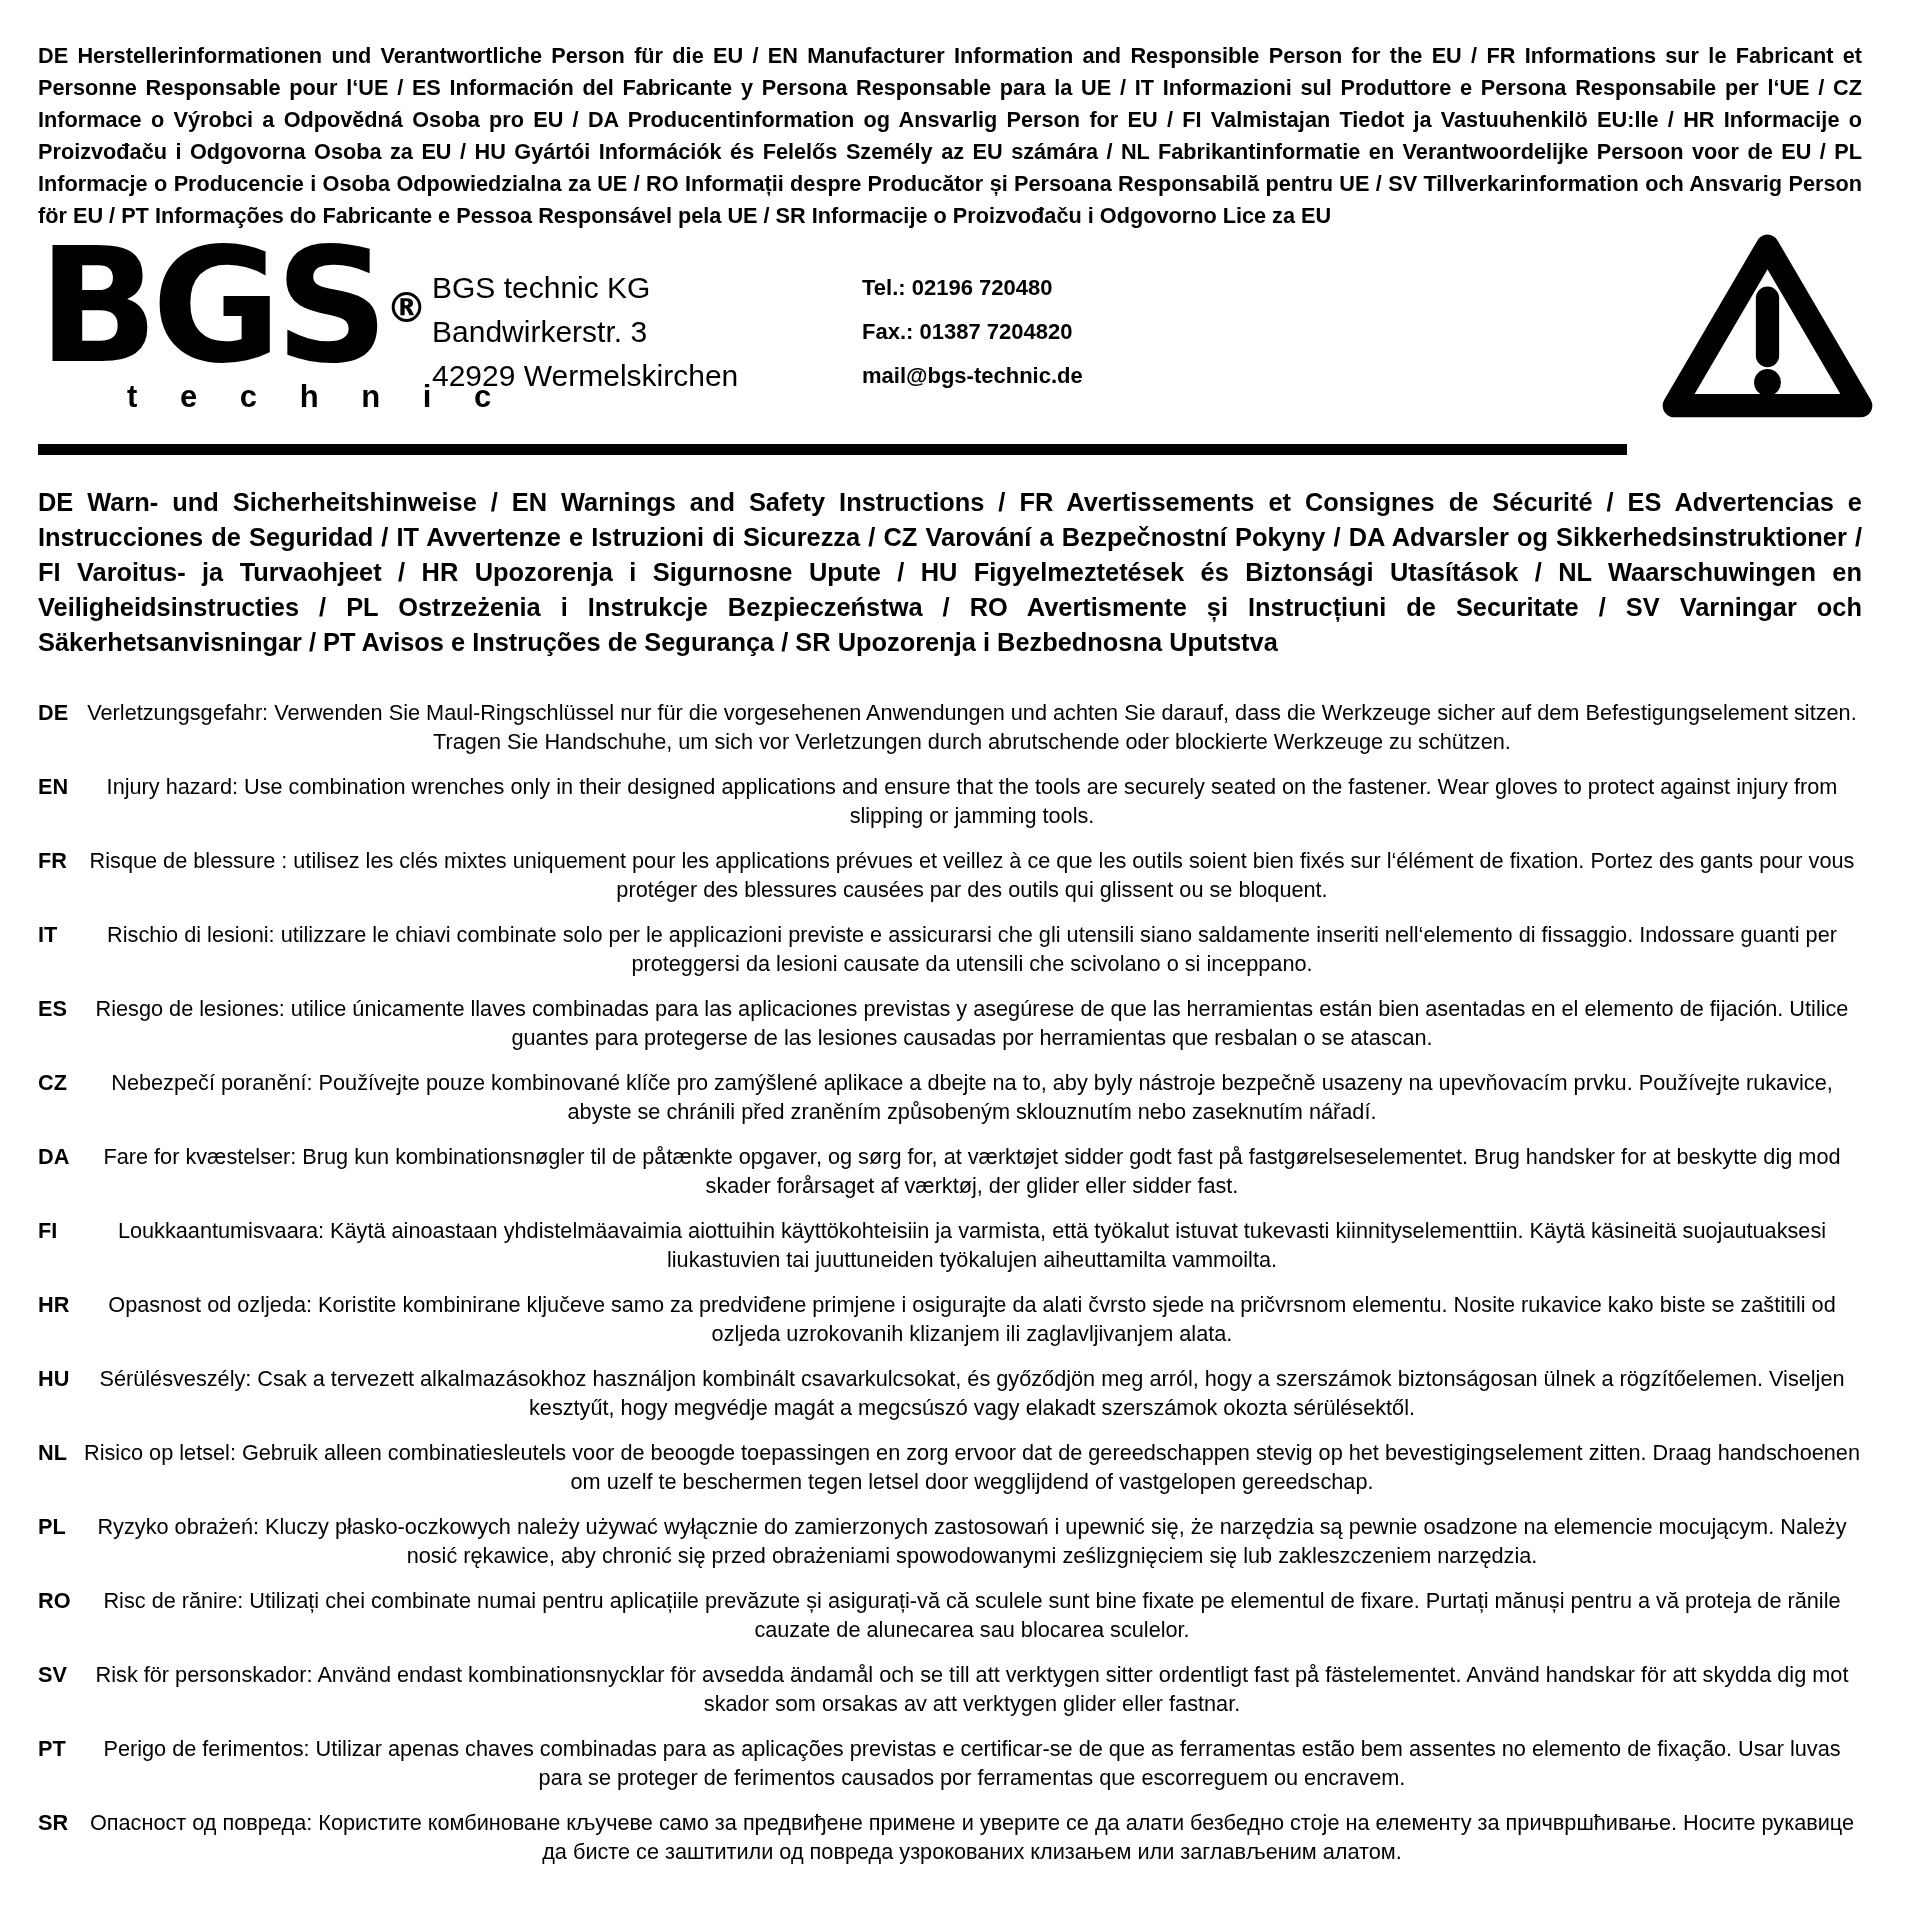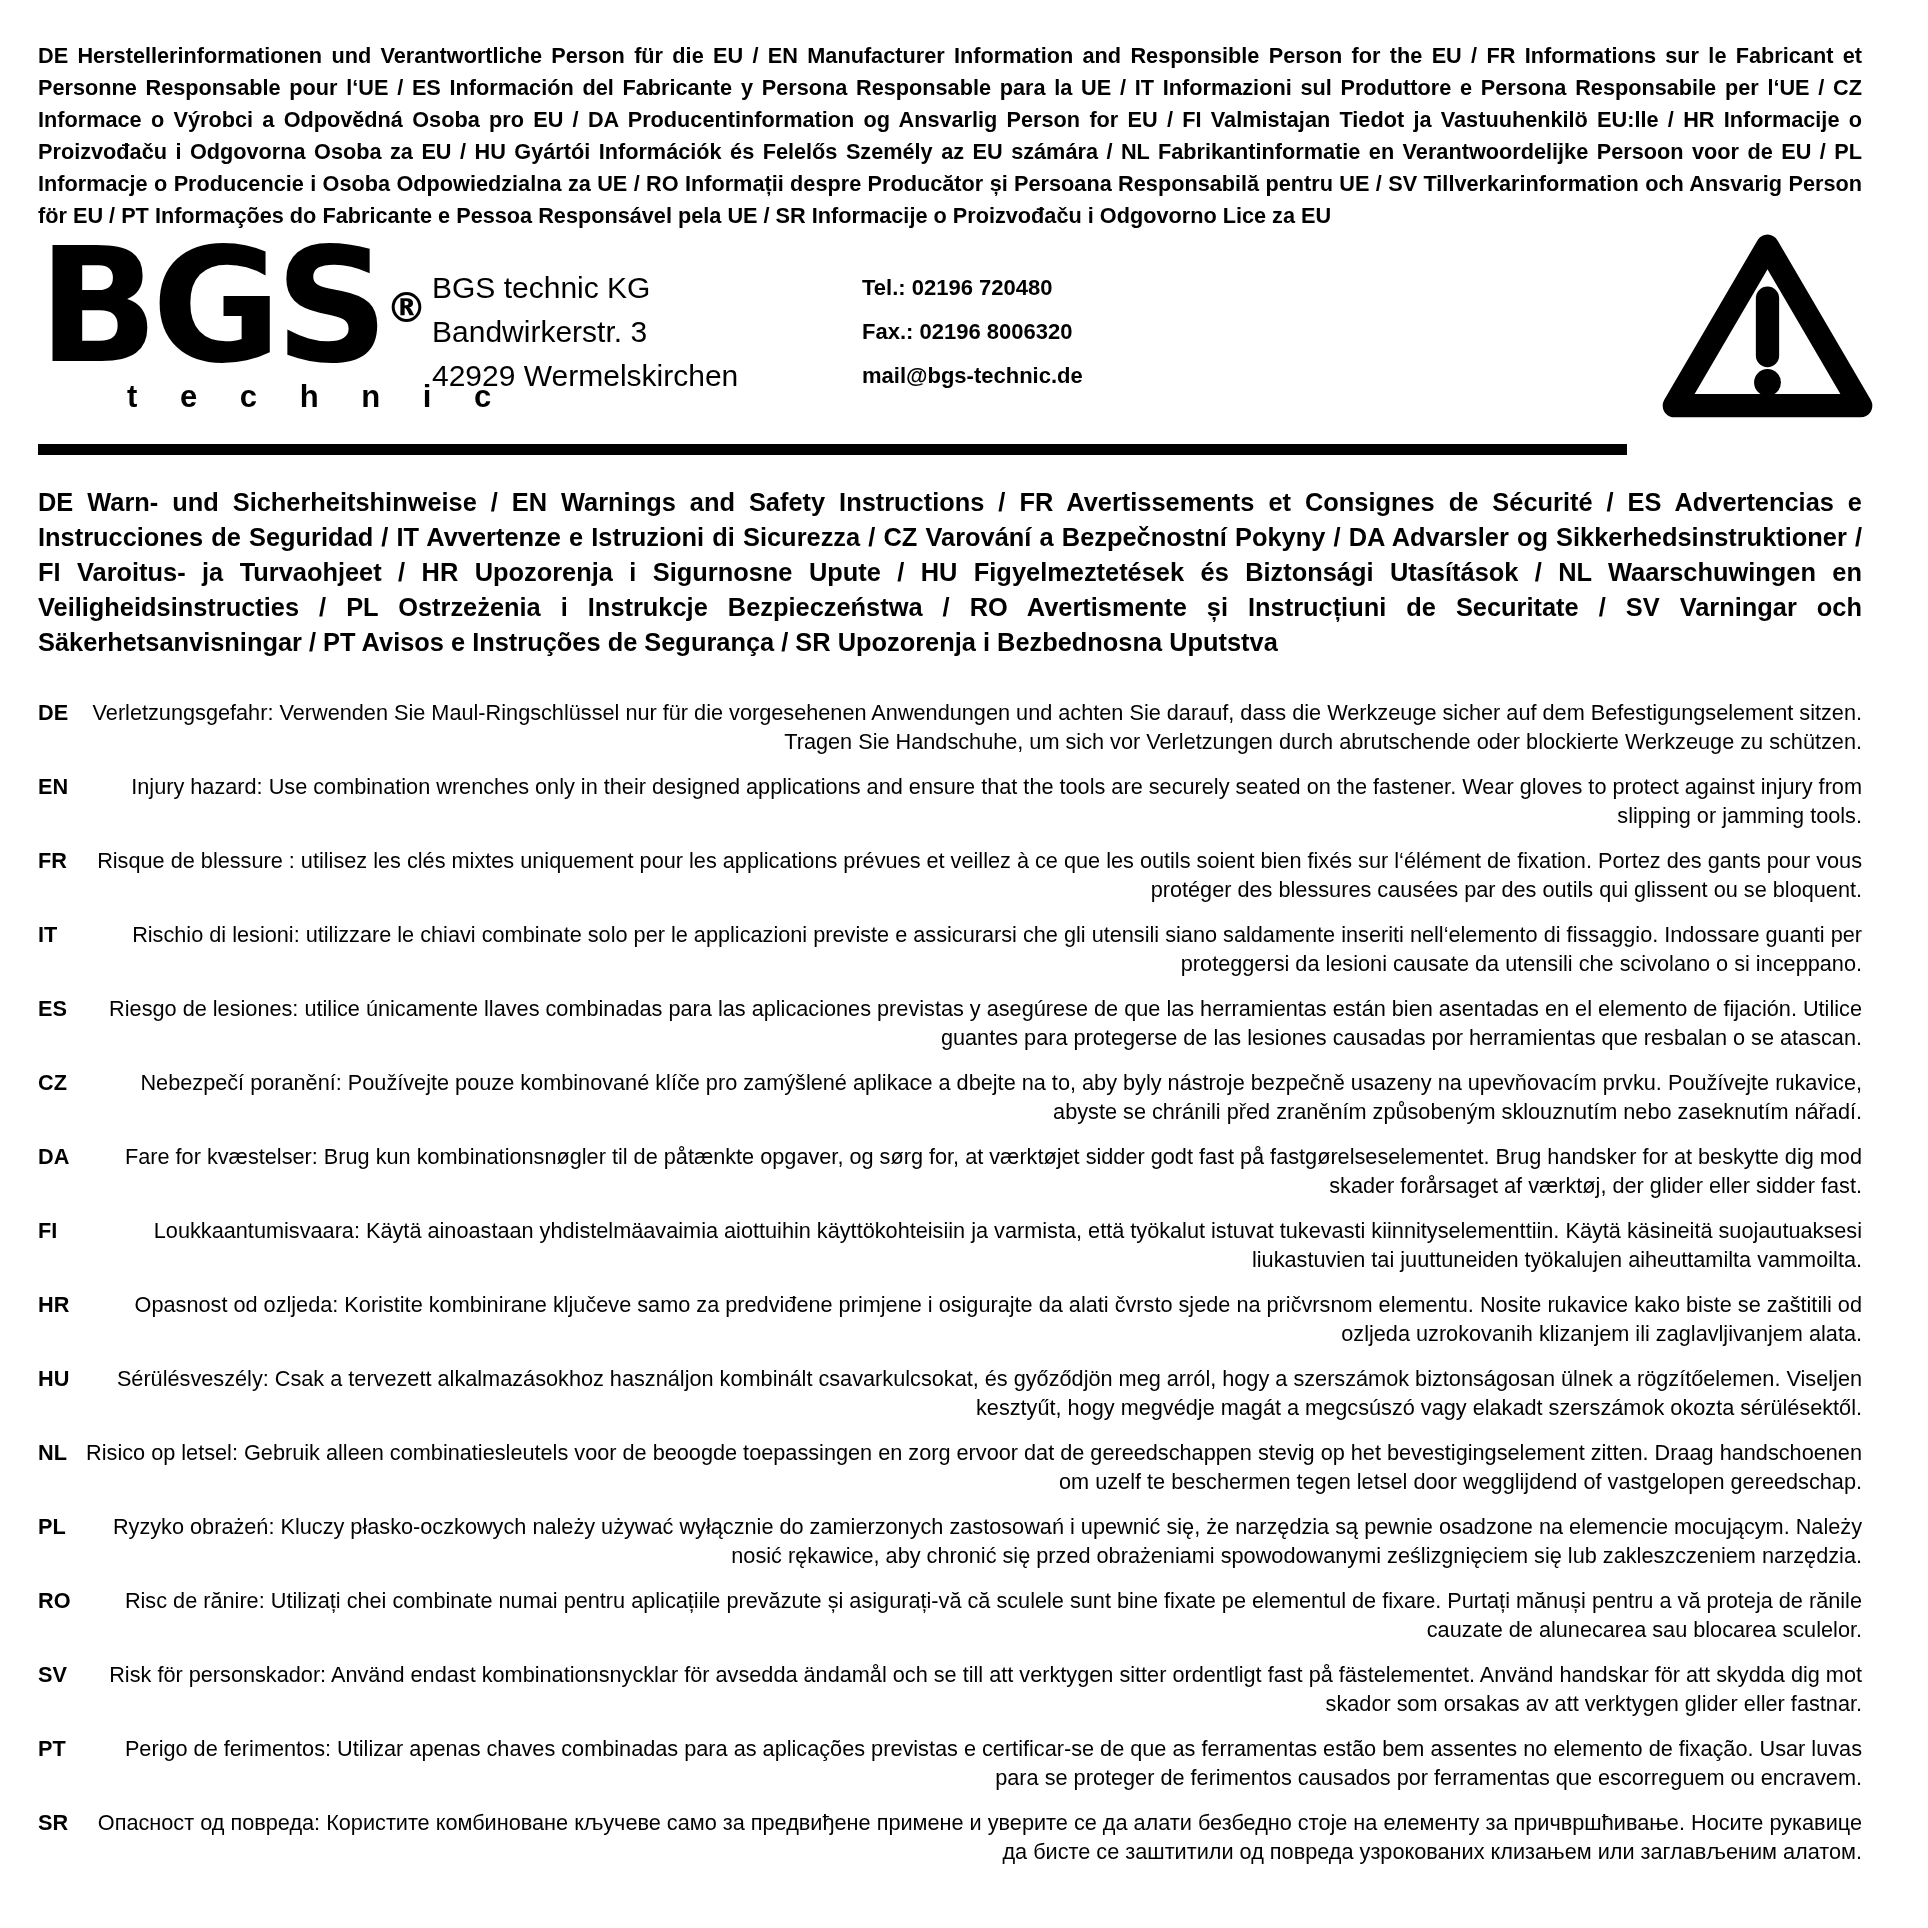--- a/index.html
+++ b/index.html
@@ -48,21 +48,21 @@
     margin:30px 0 0 0;
     font-weight:bold;
     font-size:25.4px;
     line-height:35px;
     text-align:justify;
   }
 
   .warnings { margin-top:38px; }
   .w-item { display:flex; margin-bottom:16px; }
   .w-code { flex:0 0 44px; font-weight:bold; font-size:21.7px; line-height:29px; }
-  .w-text { margin:0; flex:1; font-size:21.7px; line-height:29px; text-align:right; }
+  .w-text { margin:0; flex:1; font-size:21.7px; line-height:29px; text-align:center; }
 </style>
 </head>
 <body>
 
 <div class="page">
 
   <p class="top-header">DE Herstellerinformationen und Verantwortliche Person für die EU  /  EN Manufacturer Information and Responsible Person for the EU  /  FR Informations sur le Fabricant et Personne Responsable pour l‘UE  /  ES Información del Fabricante y Persona Responsable para la UE  /  IT Informazioni sul Produttore e Persona Responsabile per l‘UE  /  CZ Informace o Výrobci a Odpovědná Osoba pro EU  /  DA Producentinformation og Ansvarlig Person for EU  /  FI Valmistajan Tiedot ja Vastuuhenkilö EU:lle  /  HR Informacije o Proizvođaču i Odgovorna Osoba za EU  /  HU Gyártói Információk és Felelős Személy az EU számára  /  NL Fabrikantinformatie en Verantwoordelijke Persoon voor de EU  /  PL Informacje o Producencie i Osoba Odpowiedzialna za UE  /  RO Informații despre Producător și Persoana Responsabilă pentru UE  /  SV Tillverkarinformation och Ansvarig Person för EU  /  PT Informações do Fabricante e Pessoa Responsável pela UE  /  SR Informacije o Proizvođaču i Odgovorno Lice za EU</p>
 
   <div class="company-row">
     <div class="logo">
@@ -71,21 +71,21 @@
     </div>
 
     <div class="addr">
       <div>BGS technic KG</div>
       <div>Bandwirkerstr. 3</div>
       <div>42929 Wermelskirchen</div>
     </div>
 
     <div class="contact">
       <div>Tel.: 02196 720480</div>
-      <div>Fax.: 02196 8006320</div>
+      <div>Fax.: 01387 7204820</div>
       <div>mail@bgs-technic.de</div>
     </div>
 
 
     <div class="warn-triangle">
       <svg viewBox="0 0 120 107" xmlns="http://www.w3.org/2000/svg">
         <path d="M60 9 L112 98 L8 98 Z" fill="#ffffff" stroke="#000000" stroke-width="13" stroke-linejoin="round"></path>
         <path d="M60 38 L60 70" stroke="#000000" stroke-width="13" stroke-linecap="round"></path>
         <circle cx="60" cy="85" r="7.5" fill="#000000"></circle>
       </svg>

